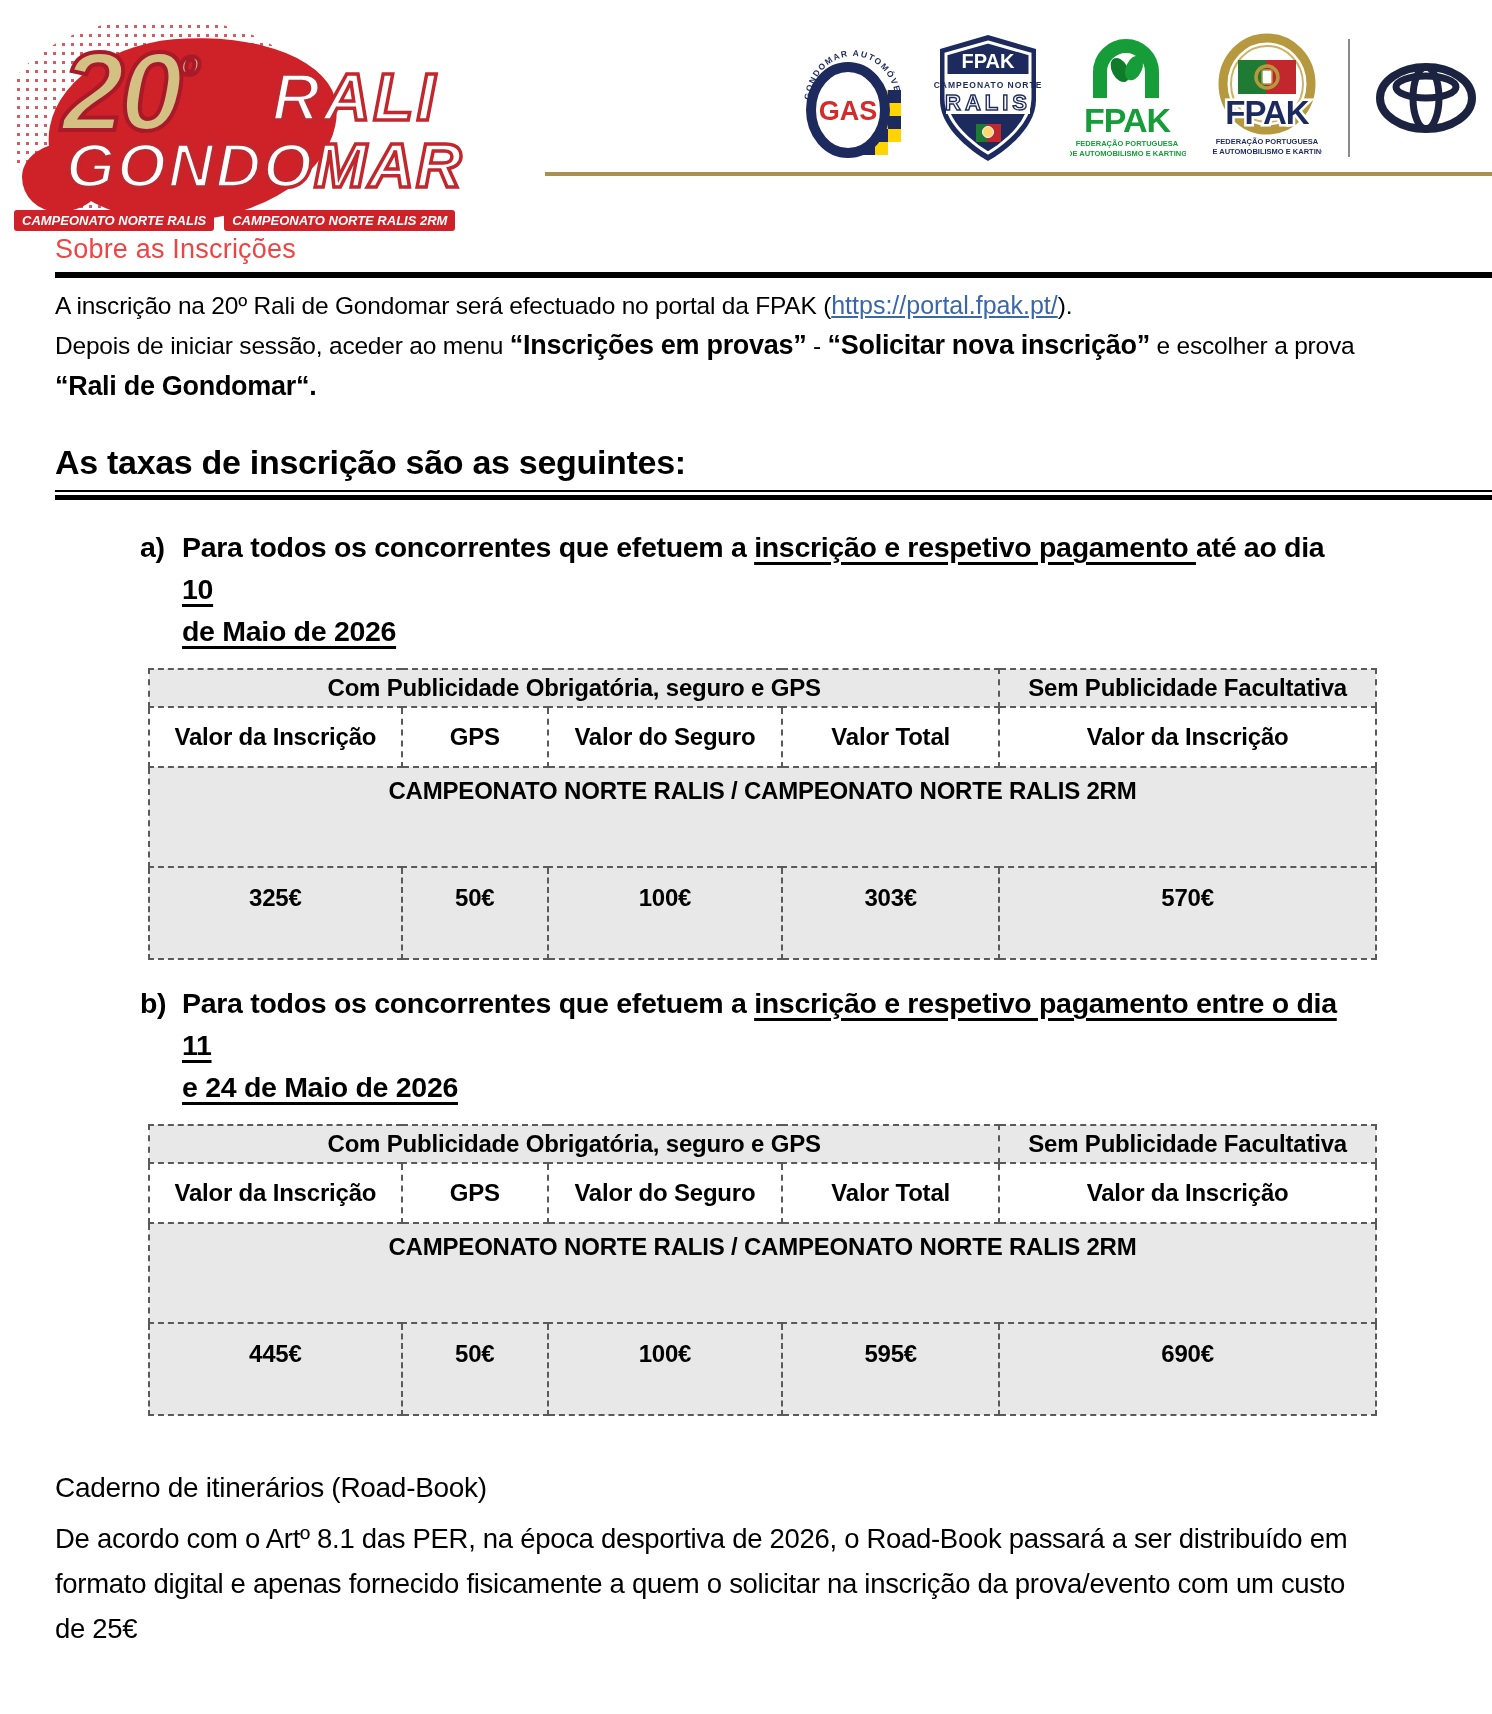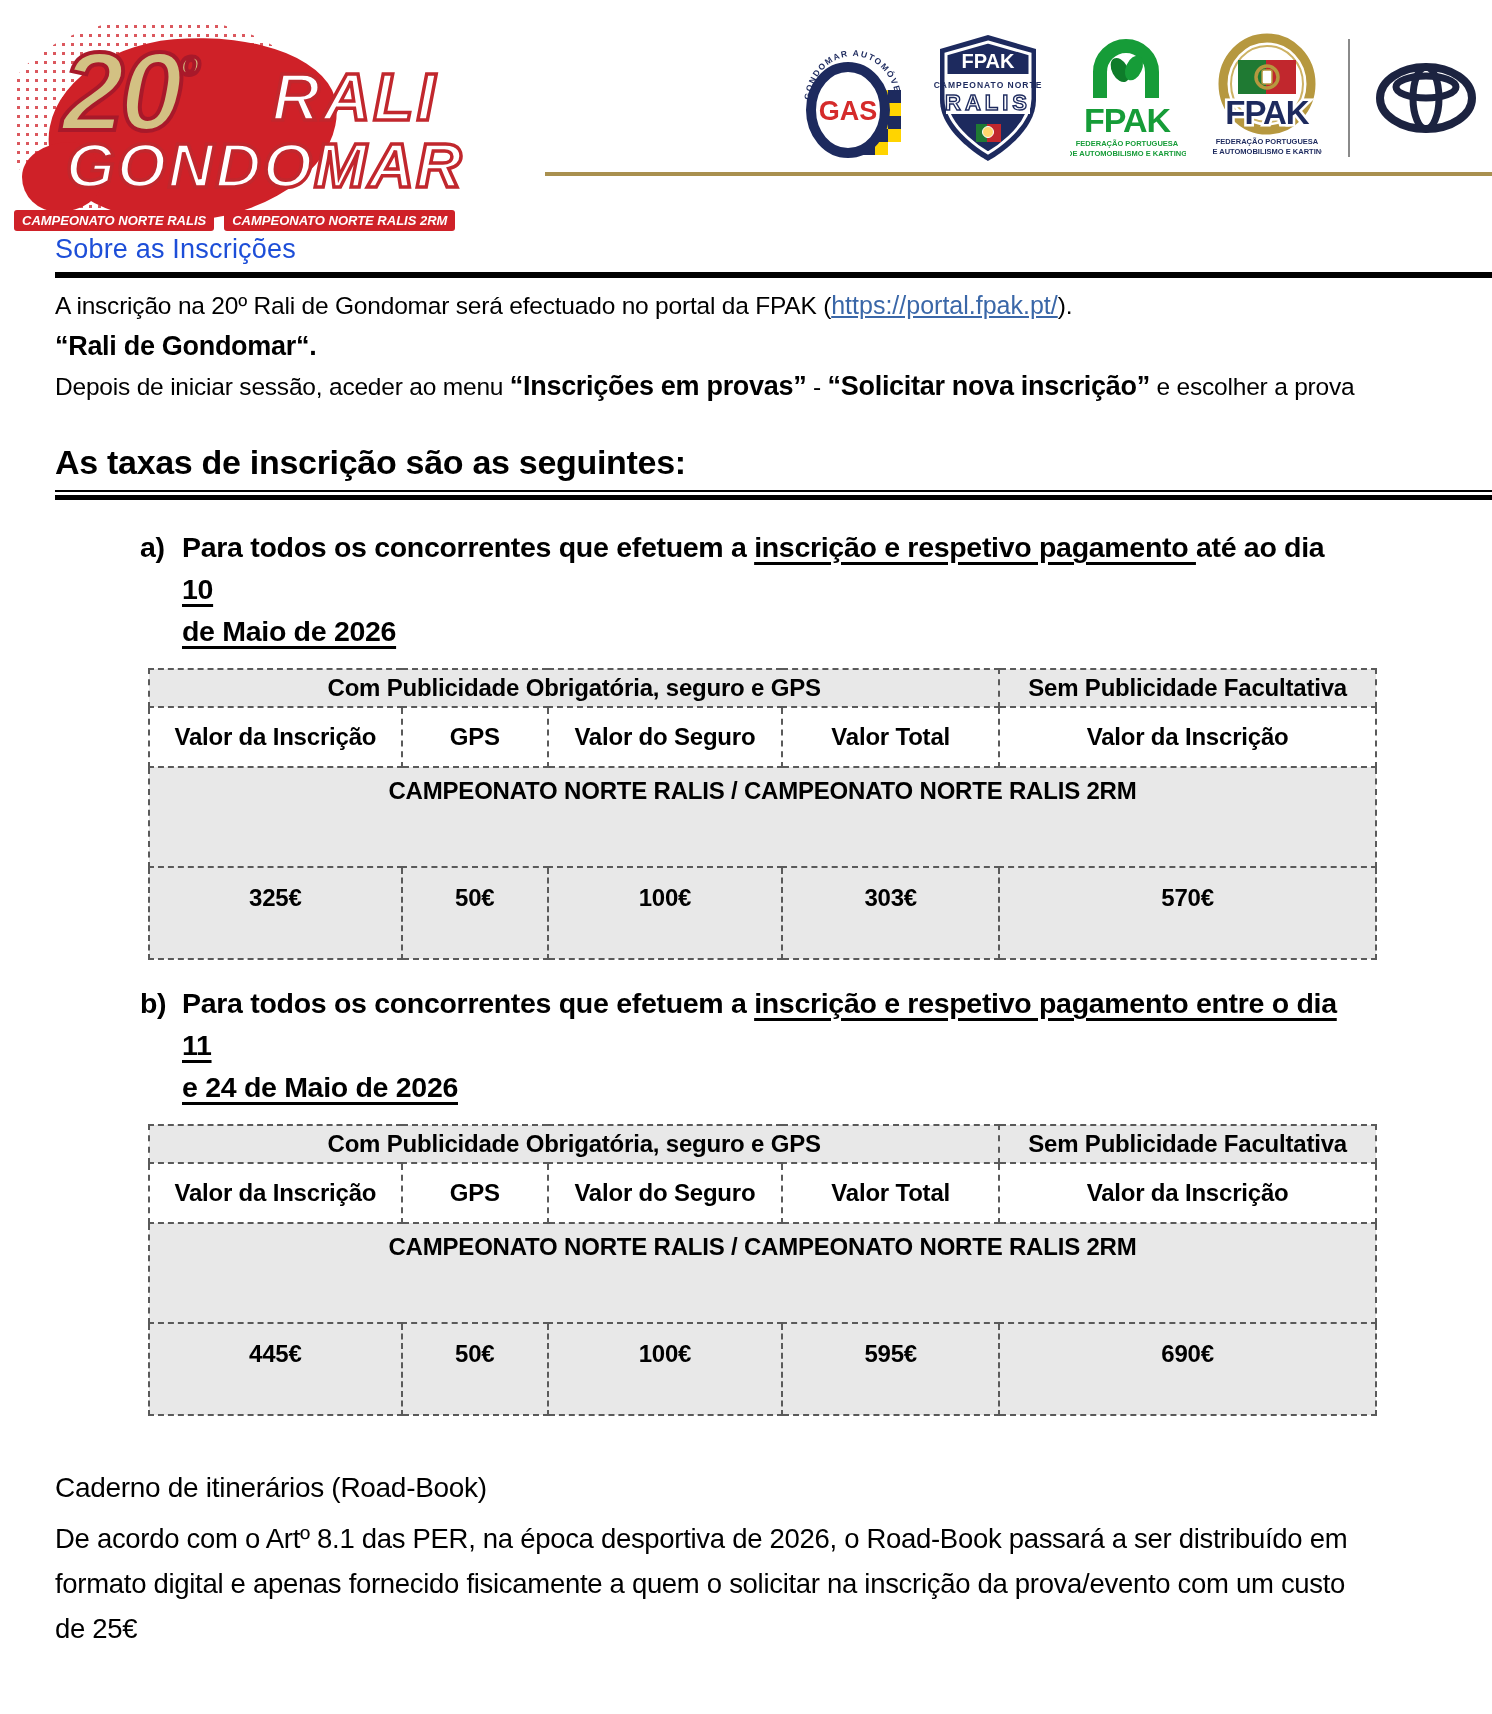--- a/index.html
+++ b/index.html
@@ -51,21 +51,21 @@
     font-size:13px; padding:3px 8px; border-radius:3px; white-space:nowrap;
     -webkit-text-stroke:0;
   }
 
   .partner-logos { position:absolute; right:16px; top:32px; display:flex; align-items:center; gap:26px; }
   .plogo { display:block; }
   .divider { width:2px; height:118px; background:#8a8a8a; }
 
   
   .content { padding:0 0 0 55px; }
-  .h-intro { font-size:27px; font-weight:400; color:#1d4ed8; margin-top:12px; letter-spacing:0.2px; }
+  .h-intro { font-size:27px; font-weight:400; color:#ef4444; margin-top:12px; letter-spacing:0.2px; }
   .rule-thick { height:6px; background:#000; margin-top:7px; }
   .rule-double { border-top:2px solid #000; border-bottom:5px solid #000; height:10px; margin-top:8px; }
 
   .para { font-size:24.5px; line-height:37px; letter-spacing:-0.2px; padding-right:60px; }
   .p1 { margin-top:9px; }
   .p2 { margin-top:3px; }
   .p3 { margin-top:4px; }
   .link { color:#3a67a8; text-decoration:underline; font-size:25px; letter-spacing:0; }
   .menu-bold { font-weight:700; font-size:27px; letter-spacing:-0.3px; }
 
@@ -192,23 +192,23 @@
     <div class="gold-line"></div>
   </div>
 
   <div class="content">
 
     <div class="h-intro">Sobre as Inscrições</div>
     <div class="rule-thick"></div>
 
     <div class="para p1"><span>A inscrição na 20º Rali de Gondomar será efectuado no portal da FPAK (</span><a href="#" class="link">https://portal.fpak.pt/</a><span>).</span></div>
 
+    <div class="para p2"><span>Depois de iniciar sessão, aceder ao menu </span><span class="menu-bold">“Inscrições em provas”</span><span> - </span><span class="menu-bold">“Solicitar nova inscrição”</span><span> e escolher a prova</span></div>
+
     <div class="para p3 menu-bold">“Rali de Gondomar“.</div>
-
-    <div class="para p2"><span>Depois de iniciar sessão, aceder ao menu </span><span class="menu-bold">“Inscrições em provas”</span><span> - </span><span class="menu-bold">“Solicitar nova inscrição”</span><span> e escolher a prova</span></div>
 
     <div class="h-fees">As taxas de inscrição são as seguintes:</div>
     <div class="rule-double"></div>
 
     <div class="fee-item">
       <span class="lbl">a)</span>
       <div><span>Para todos os concorrentes que efetuem a </span><span class="u">inscrição e respetivo pagamento </span><span>até ao dia </span><span class="u">10</span><br><span class="u">de Maio de 2026</span></div>
     </div>
 
     <table class="fees">

